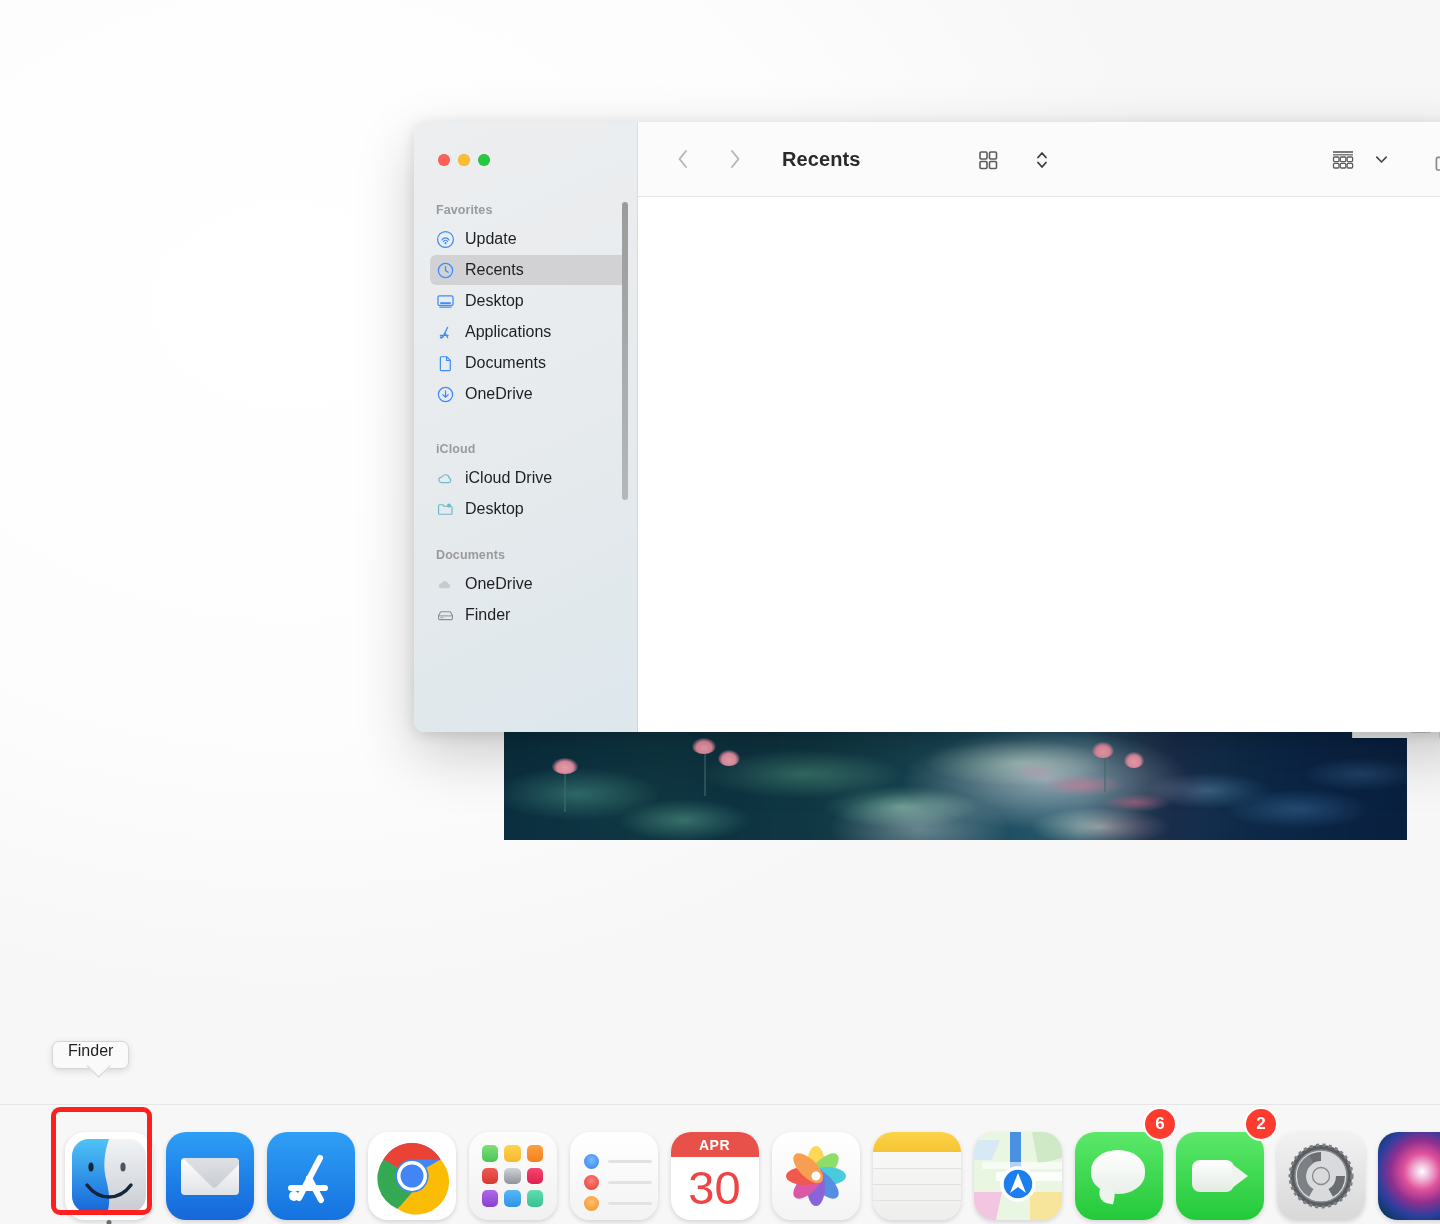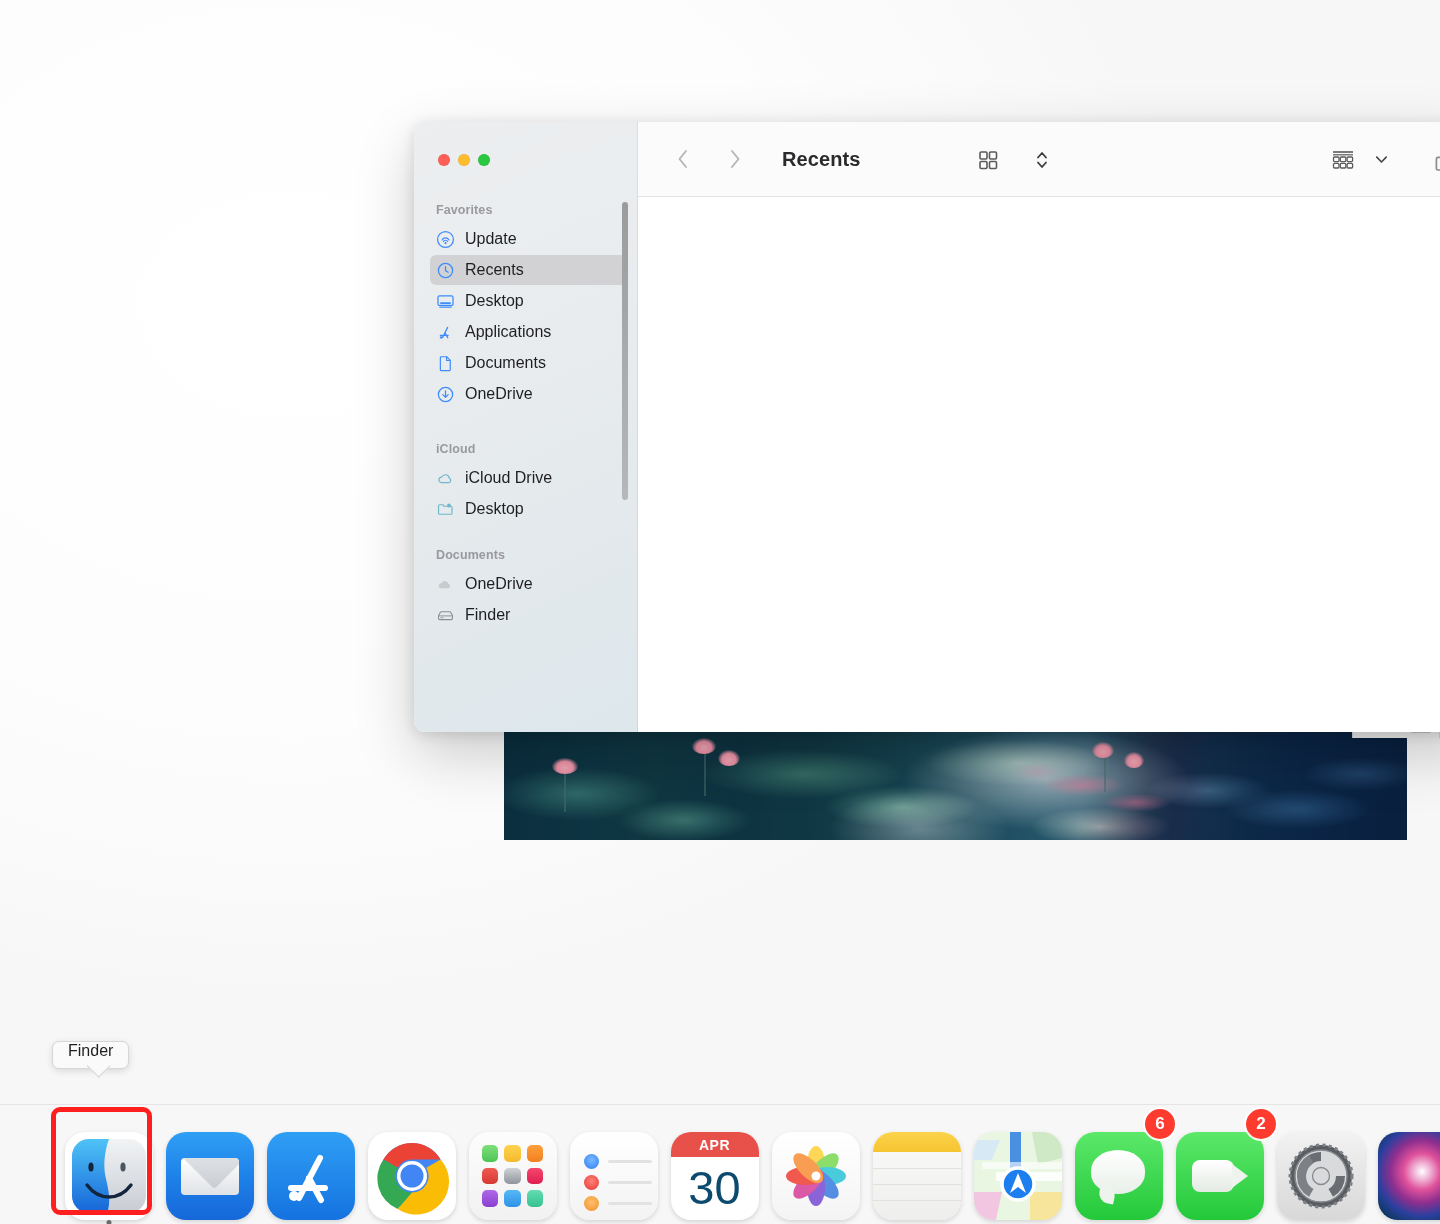--- a/index.html
+++ b/index.html
@@ -297,21 +297,21 @@
   .ico-chrome { background: #ffffff; }
   .ico-launchpad { background: linear-gradient(180deg,#fdfdfd,#f1f1f2); }
   .lp-grid { position: absolute; inset: 13px; display: grid; grid-template-columns: repeat(3,1fr); grid-template-rows: repeat(3,1fr); gap: 6px; }
   .lp-grid i { border-radius: 5px; display: block; }
   .ico-reminders { background: linear-gradient(180deg,#ffffff,#f3f3f4); }
   .rem-row { position: absolute; display: flex; align-items: center; gap: 9px; left: 14px; }
   .rem-dot { width: 15px; height: 15px; border-radius: 50%; }
   .rem-line { width: 44px; height: 3px; border-radius: 2px; background: #e2e2e4; }
   .ico-calendar { background: #ffffff; }
   .cal-top { position: absolute; left:0; top:0; width:100%; height: 25px; background:#e8504a; color:#fff; font-size: 14px; font-weight: 700; display:flex; align-items:center; justify-content:center; letter-spacing:.5px;}
-  .cal-day { position: absolute; left:0; top: 23px; width:100%; height: 65px; display:flex; align-items:center; justify-content:center; font-size: 47px; color:#0c4a6e; font-weight: 400;}
+  .cal-day { position: absolute; left:0; top: 23px; width:100%; height: 65px; display:flex; align-items:center; justify-content:center; font-size: 47px; color:#ef4444; font-weight: 400;}
   .ico-photos { background: linear-gradient(180deg,#ffffff,#f4f4f5); }
   .ico-notes { background: linear-gradient(180deg,#fbfbfa,#eeeeec); }
   .notes-top { position:absolute; left:0; top:0; width:100%; height: 20px; background: linear-gradient(180deg,#fcd34b,#f5c431); }
   .notes-line { position:absolute; left:0; height:1px; background:#e2e1dc; width:100%; }
   .ico-maps { background: #e8f6e4; }
   .ico-messages { background: linear-gradient(180deg,#5ce86a 0%,#23c93a 100%); }
   .msg-bubble { position:absolute; left: 16px; top: 18px; width: 54px; height: 44px; background: linear-gradient(180deg,#ffffff,#e8efe8); border-radius: 50%/46%; }
   .msg-bubble::after { content:""; position:absolute; left: 8px; bottom: -9px; width: 16px; height: 17px; background:#eef3ee; border-radius: 0 60% 0 60%; transform: rotate(12deg); }
   .ico-facetime { background: linear-gradient(180deg,#5ce86a 0%,#23c93a 100%); }
   .ft-body { position:absolute; left: 16px; top: 28px; width: 42px; height: 32px; border-radius: 8px; background: linear-gradient(180deg,#ffffff,#e3eae3); }

